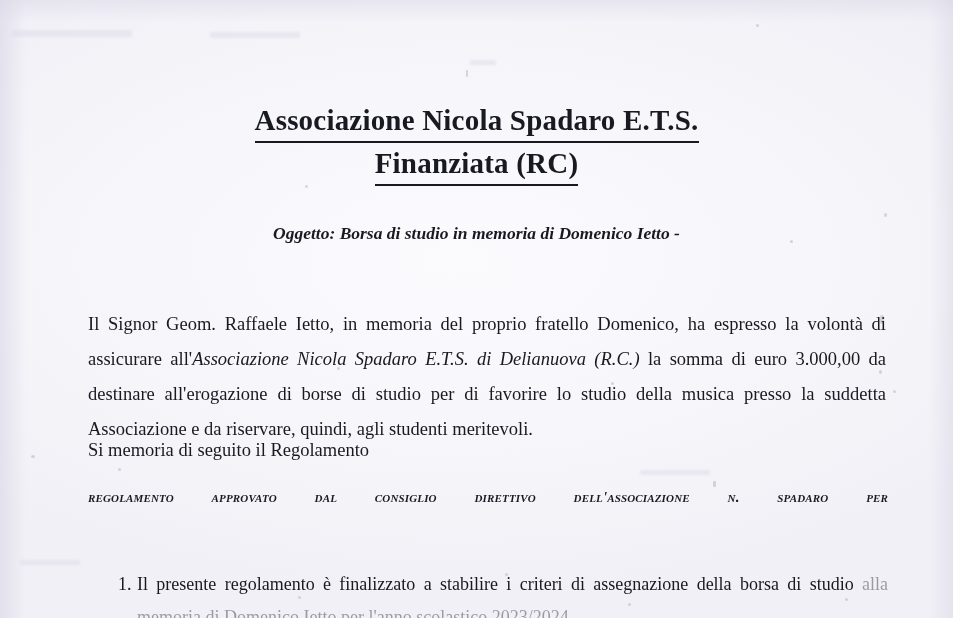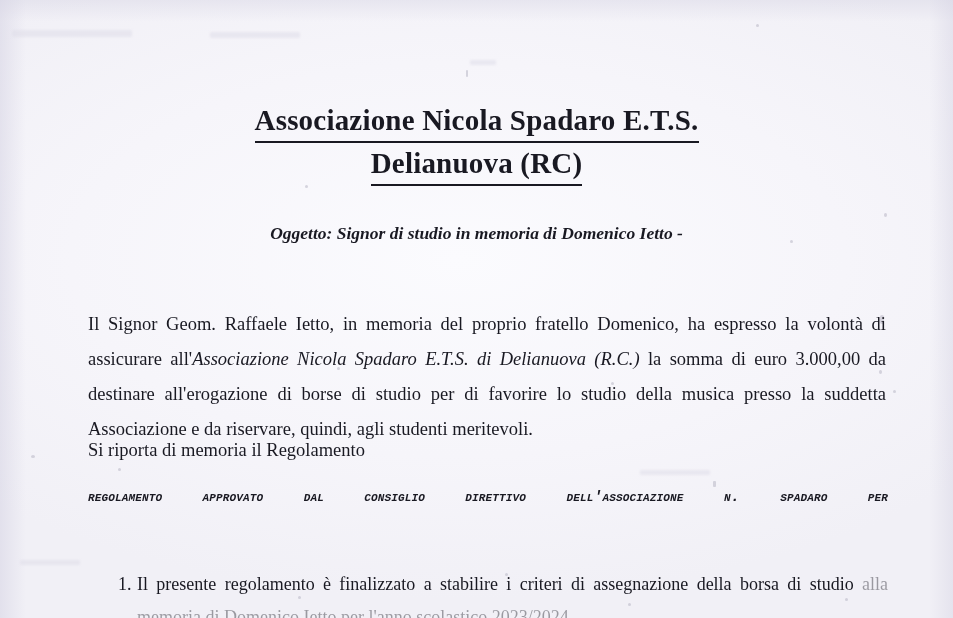--- a/index.html
+++ b/index.html
@@ -119,21 +119,20 @@
     font-variant: small-caps;
     text-transform: lowercase;
     text-align: justify;
     letter-spacing: .15px;
   }
   .reg-heading .rl {
     display: block;
   }
   .reg-heading .rl-just {
     text-align: justify;
-    font-family: Liberation Mono, monospace;
   }
   .reg-heading .rl-just::after {
     content: "";
     display: inline-block;
     width: 100%;
   }
 
   
   .rule-list {
     position: absolute;
@@ -192,31 +191,31 @@
 
   <div class="content">
 
     <div class="title-row-1">
       <div class="doc-title">
         <span class="line" id="title-line-1">Associazione Nicola Spadaro E.T.S.</span>
       </div>
     </div>
     <div class="title-row-2">
       <div class="doc-title">
-        <span class="line">Delianuova (RC)</span>
+        <span class="line">Finanziata (RC)</span>
       </div>
     </div>
 
     <div class="subject">
-      <div>Oggetto: Signor di studio in memoria di Domenico Ietto -</div>
+      <div>Oggetto: Borsa di studio in memoria di Domenico Ietto -</div>
     </div>
 
     <p class="body-para"><span>Il Signor Geom. Raffaele Ietto, in memoria del proprio fratello Domenico, ha espresso la volontà di assicurare all'</span><em>Associazione Nicola Spadaro E.T.S. di Delianuova (R.C.)</em><span> la somma di euro 3.000,00 da destinare all'erogazione di borse di studio per di favorire lo studio della musica presso la suddetta Associazione e da riservare, quindi, agli studenti meritevoli.</span></p>
 
-    <div class="note-line">Si riporta di memoria il Regolamento</div>
+    <div class="note-line">Si memoria di seguito il Regolamento</div>
 
     <div class="reg-heading">
       <span class="rl rl-just">REGOLAMENTO APPROVATO DAL CONSIGLIO DIRETTIVO DELL'ASSOCIAZIONE N. SPADARO PER</span>
     </div>
 
     <ol class="rule-list" style="list-style:none;margin:0;padding:0;">
       <li class="rule-item">
         <span class="rule-num">1.</span>
         <span class="rule-text">
           <span>Il presente regolamento è finalizzato a stabilire i criteri di assegnazione della borsa di studio</span>

